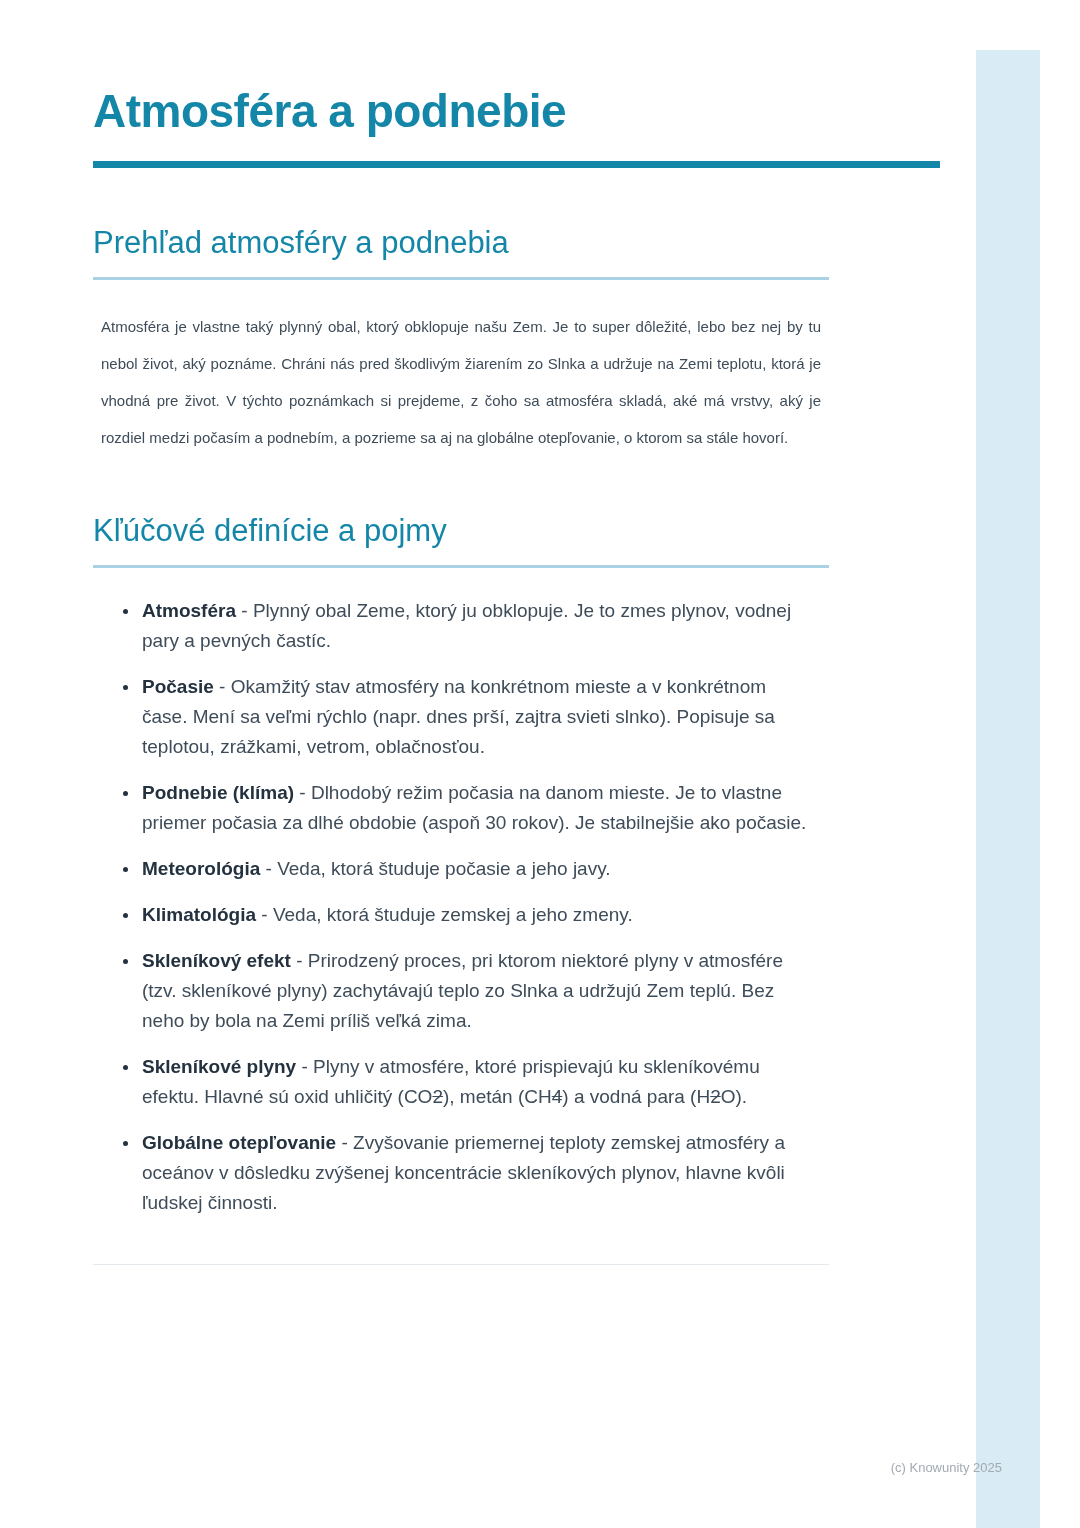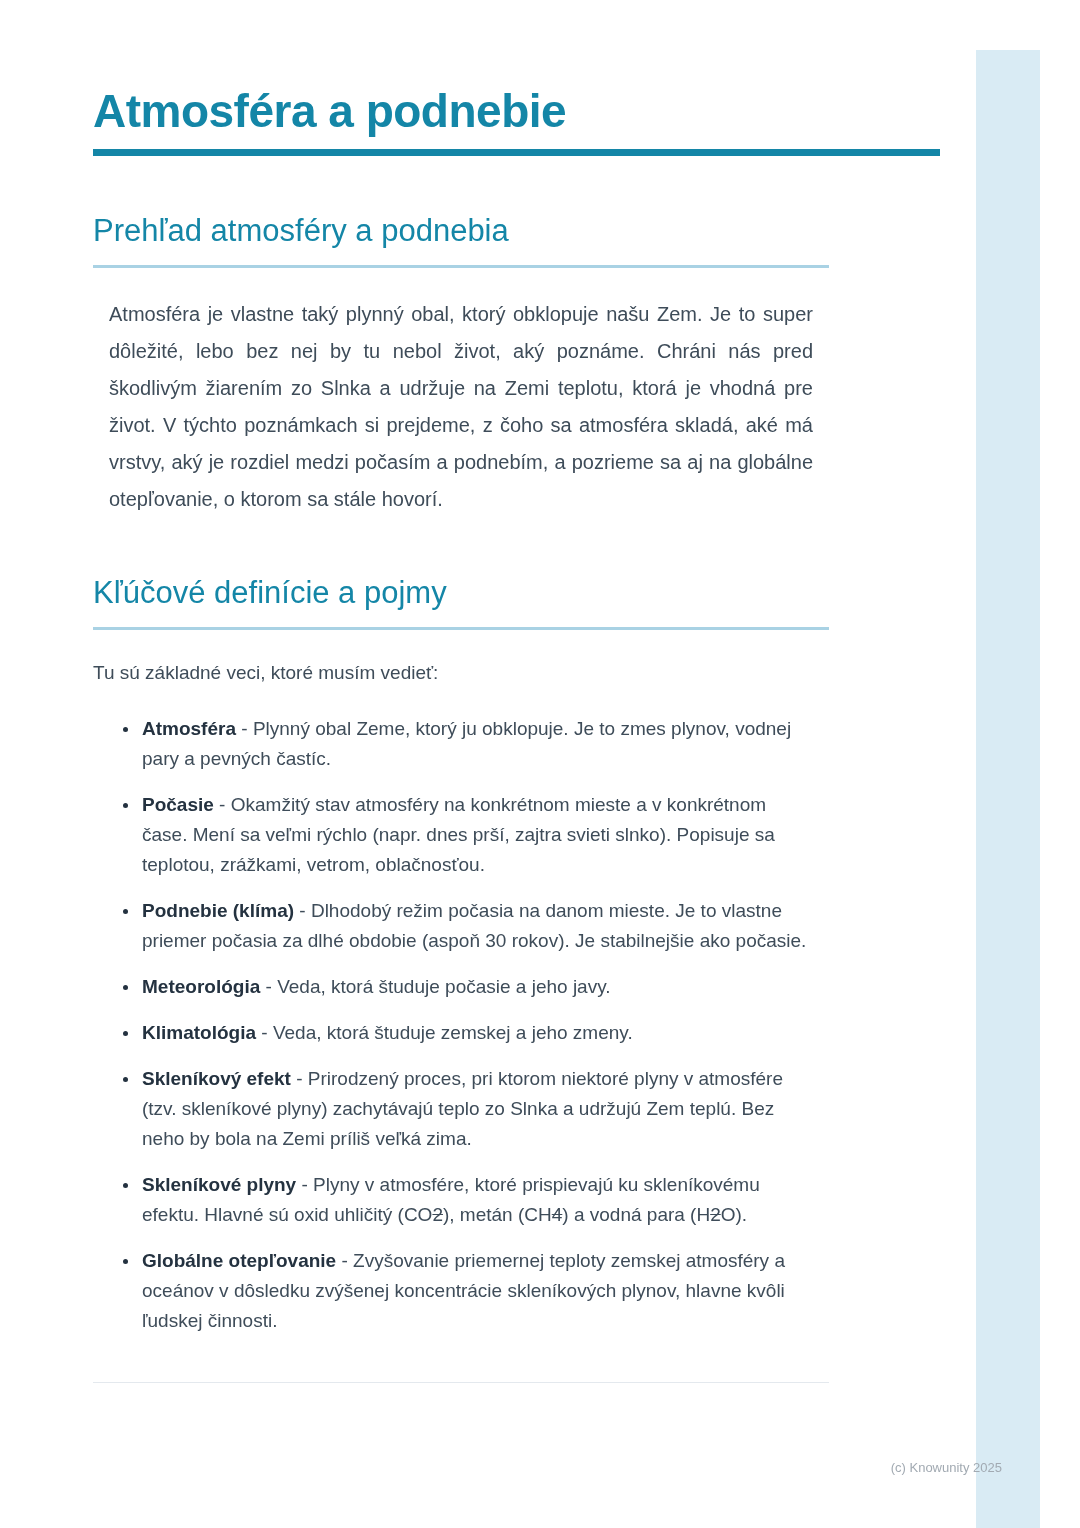--- a/index.html
+++ b/index.html
@@ -26,21 +26,21 @@
     background:var(--stripe-blue);
   }
   .content{
     position:relative;
     width:736px;
     margin-left:93px;
     padding-top:86px;
     z-index:2;
   }
   h1.page-title{
-    margin:0 0 12px 0;
+    margin:0 0 24px 0;
     font-size:46px;
     line-height:1.1;
     font-weight:700;
     letter-spacing:-0.5px;
     color:var(--accent-teal);
   }
   .title-rule{
     width:847px;
     height:7px;
     background:var(--accent-teal);
@@ -52,22 +52,22 @@
     line-height:1.2;
     font-weight:400;
     color:var(--accent-teal);
   }
   .section-underline{
     height:3px;
     background:var(--underline-blue);
     margin-bottom:28px;
   }
   p.body-paragraph{
-    margin:16px;
-    font-size:20px;
+    margin:8px;
+    font-size:15px;
     line-height:37px;
     color:var(--body-text);
     text-align:justify;
   }
   p.intro-line{
     margin:0 0 26px 0;
     font-size:19px;
     line-height:30px;
     color:var(--body-text);
   }
@@ -118,21 +118,20 @@
 
   <h1 class="page-title">Atmosféra a podnebie</h1>
   <div class="title-rule"></div>
 
   <h2 class="section-heading">Prehľad atmosféry a podnebia</h2>
   <div class="section-underline"></div>
   <p class="body-paragraph">Atmosféra je vlastne taký plynný obal, ktorý obklopuje našu Zem. Je to super dôležité, lebo bez nej by tu nebol život, aký poznáme. Chráni nás pred škodlivým žiarením zo Slnka a udržuje na Zemi teplotu, ktorá je vhodná pre život. V týchto poznámkach si prejdeme, z čoho sa atmosféra skladá, aké má vrstvy, aký je rozdiel medzi počasím a podnebím, a pozrieme sa aj na globálne otepľovanie, o ktorom sa stále hovorí.</p>
 
   <h2 class="section-heading">Kľúčové definície a pojmy</h2>
   <div class="section-underline"></div>
-  <p class="intro-line">Tu sú základné veci, ktoré musím vedieť:</p>
 
   <ul class="definitions">
       <li><span class="term">Atmosféra</span><span> - </span><span>Plynný obal Zeme, ktorý ju obklopuje. Je to zmes plynov, vodnej pary a pevných častíc.</span></li>
       <li><span class="term">Počasie</span><span> - </span><span>Okamžitý stav atmosféry na konkrétnom mieste a v konkrétnom čase. Mení sa veľmi rýchlo (napr. dnes prší, zajtra svieti slnko). Popisuje sa teplotou, zrážkami, vetrom, oblačnosťou.</span></li>
       <li><span class="term">Podnebie (klíma)</span><span> - </span><span>Dlhodobý režim počasia na danom mieste. Je to vlastne priemer počasia za dlhé obdobie (aspoň 30 rokov). Je stabilnejšie ako počasie.</span></li>
       <li><span class="term">Meteorológia</span><span> - </span><span>Veda, ktorá študuje počasie a jeho javy.</span></li>
       <li><span class="term">Klimatológia</span><span> - </span><span>Veda, ktorá študuje zemskej a jeho zmeny.</span></li>
       <li><span class="term">Skleníkový efekt</span><span> - </span><span>Prirodzený proces, pri ktorom niektoré plyny v atmosfére (tzv. skleníkové plyny) zachytávajú teplo zo Slnka a udržujú Zem teplú. Bez neho by bola na Zemi príliš veľká zima.</span></li>
       <li><span class="term">Skleníkové plyny</span><span> - </span><span>Plyny v atmosfére, ktoré prispievajú ku skleníkovému efektu. Hlavné sú oxid uhličitý (CO</span><span class="strike">2</span><span>), metán (CH</span><span class="strike">4</span><span>) a vodná para (H</span><span class="strike">2</span><span>O).</span></li>
       <li><span class="term">Globálne otepľovanie</span><span> - </span><span>Zvyšovanie priemernej teploty zemskej atmosféry a oceánov v dôsledku zvýšenej koncentrácie skleníkových plynov, hlavne kvôli ľudskej činnosti.</span></li>

